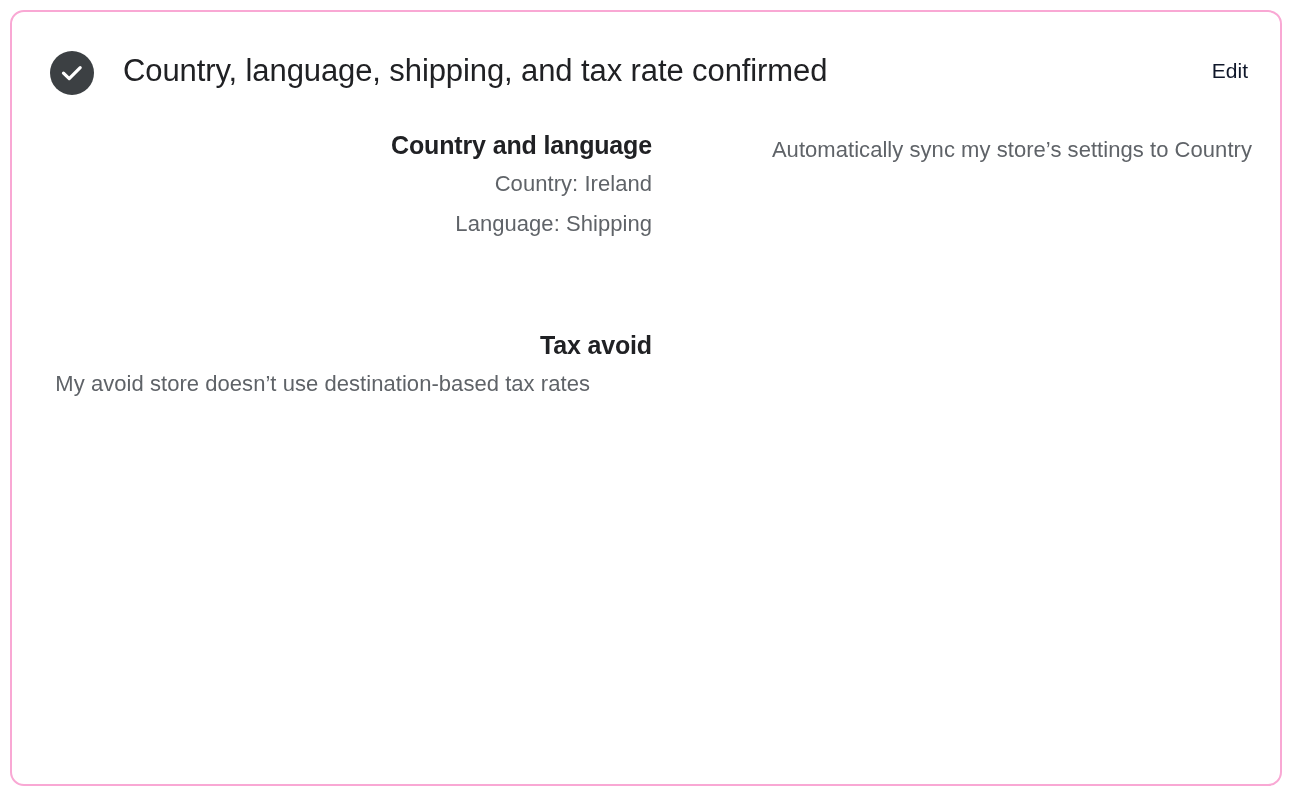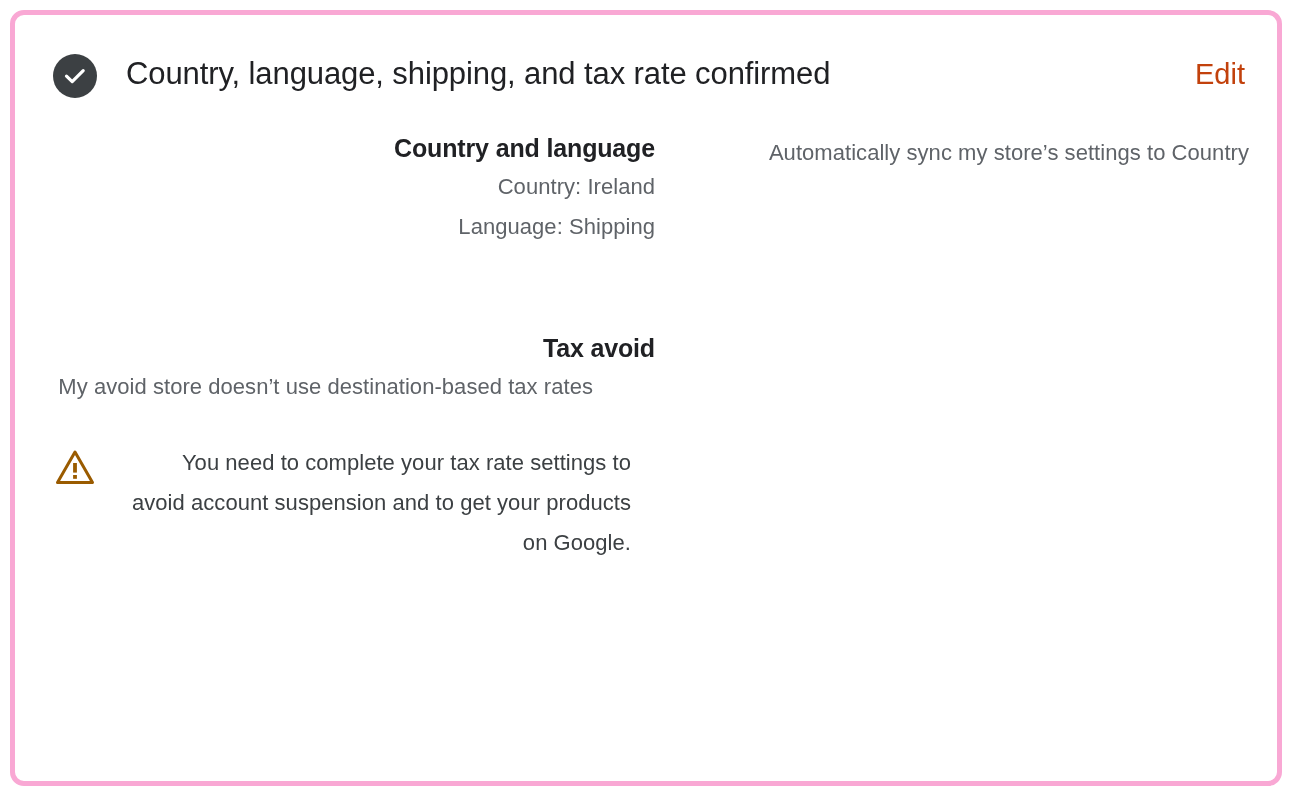--- a/index.html
+++ b/index.html
@@ -16,21 +16,21 @@
   }
 
   .card {
     position: absolute;
     left: 10px;
     top: 10px;
     width: 1272px;
     height: 776px;
     box-sizing: border-box;
     background: #ffffff;
-    border: 5px solid #f9a8d4;
+    border: 2px solid #f9a8d4;
     border-radius: 14px;
     overflow: hidden;
   }
 
   
   .header {
     position: absolute;
     left: 0;
     top: 0;
     right: 0;
@@ -58,24 +58,24 @@
     font-size: 31px;
     line-height: 38px;
     font-weight: 400;
     color: #202124;
     letter-spacing: -0.1px;
     white-space: nowrap;
   }
   .header-spacer { flex: 1 1 auto; }
 
   .edit-link {
-    font-size: 29px;
+    font-size: 21px;
     line-height: 28px;
     font-weight: 500;
-    color: #c2410c;
+    color: #0f172a;
     cursor: pointer;
     padding: 6px 4px;
     white-space: nowrap;
     user-select: none;
   }
 
   
   .body {
     position: absolute;
     left: 0;
@@ -179,30 +179,20 @@
         <p class="section-body">
           <span class="line">Country: Ireland</span>
           <span class="line">Language: Shipping</span>
         </p>
       </div>
 
       <div class="section">
         <h3 class="section-title">Tax avoid</h3>
         <p class="section-body tax-body">My avoid store doesn’t use destination-based tax rates</p>
 
-        <div class="warning">
-          <span class="warning-icon">
-            <svg width="40" height="36" viewBox="0 0 40 36" aria-hidden="true">
-              <path d="M20 3 L37.5 33.5 L2.5 33.5 Z" fill="none" stroke="#9a5b00" stroke-width="3" stroke-linejoin="round"></path>
-              <rect x="18.1" y="14" width="3.8" height="9.6" fill="#9a5b00"></rect>
-              <rect x="18.1" y="26" width="3.8" height="3.8" fill="#9a5b00"></rect>
-            </svg>
-          </span>
-          <p class="warning-text">You need to complete your tax rate settings to avoid account suspension and to get your products on Google.</p>
-        </div>
       </div>
 
     </div>
 
     <div class="col col-right">
       <div class="section">
         <p class="section-body">Automatically sync my store’s settings to Country</p>
       </div>
     </div>
 

